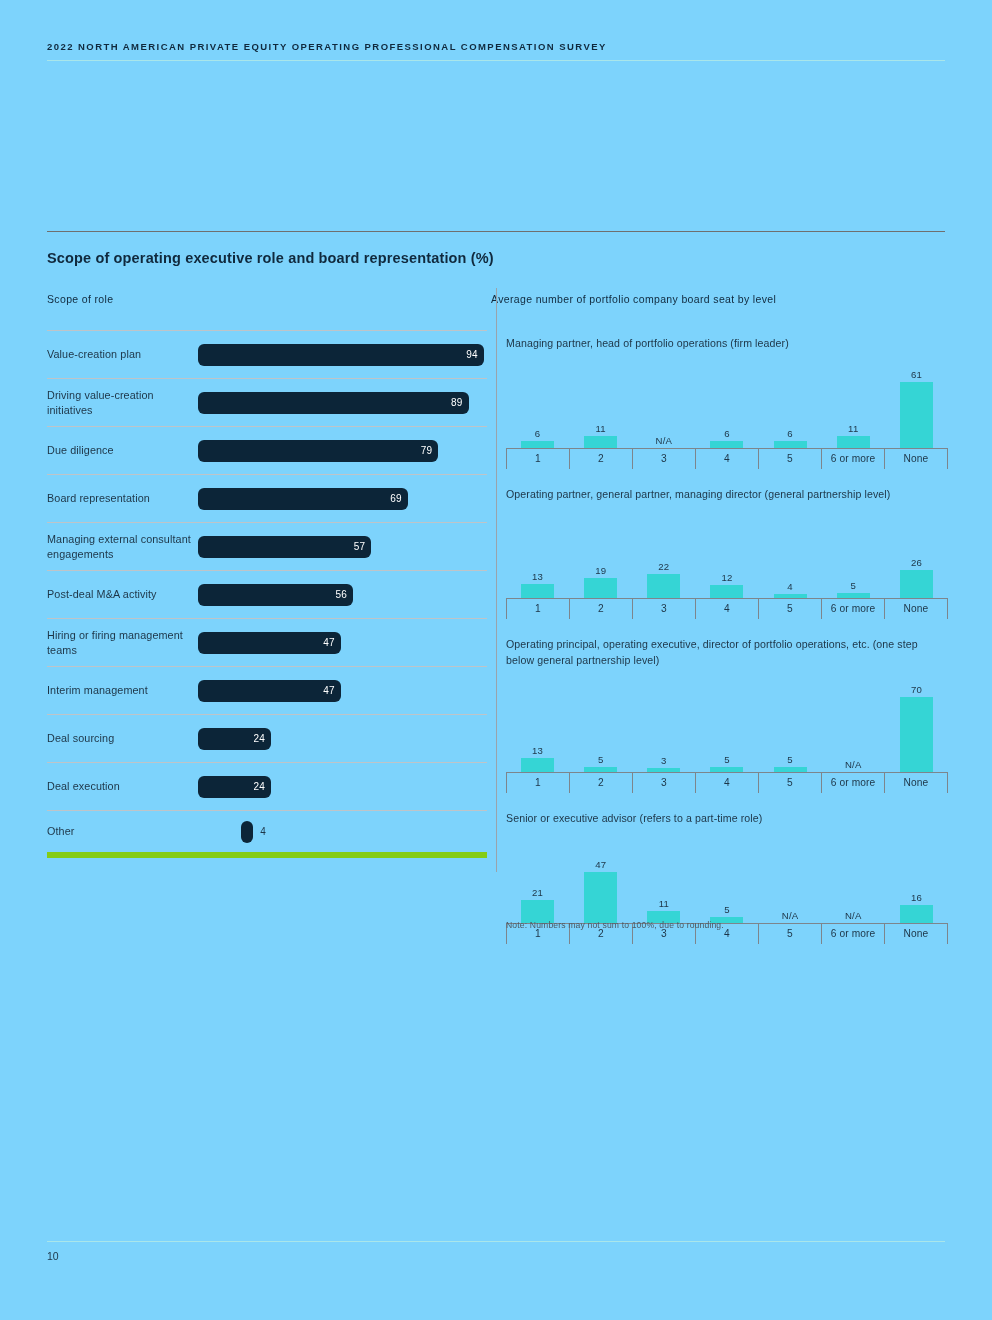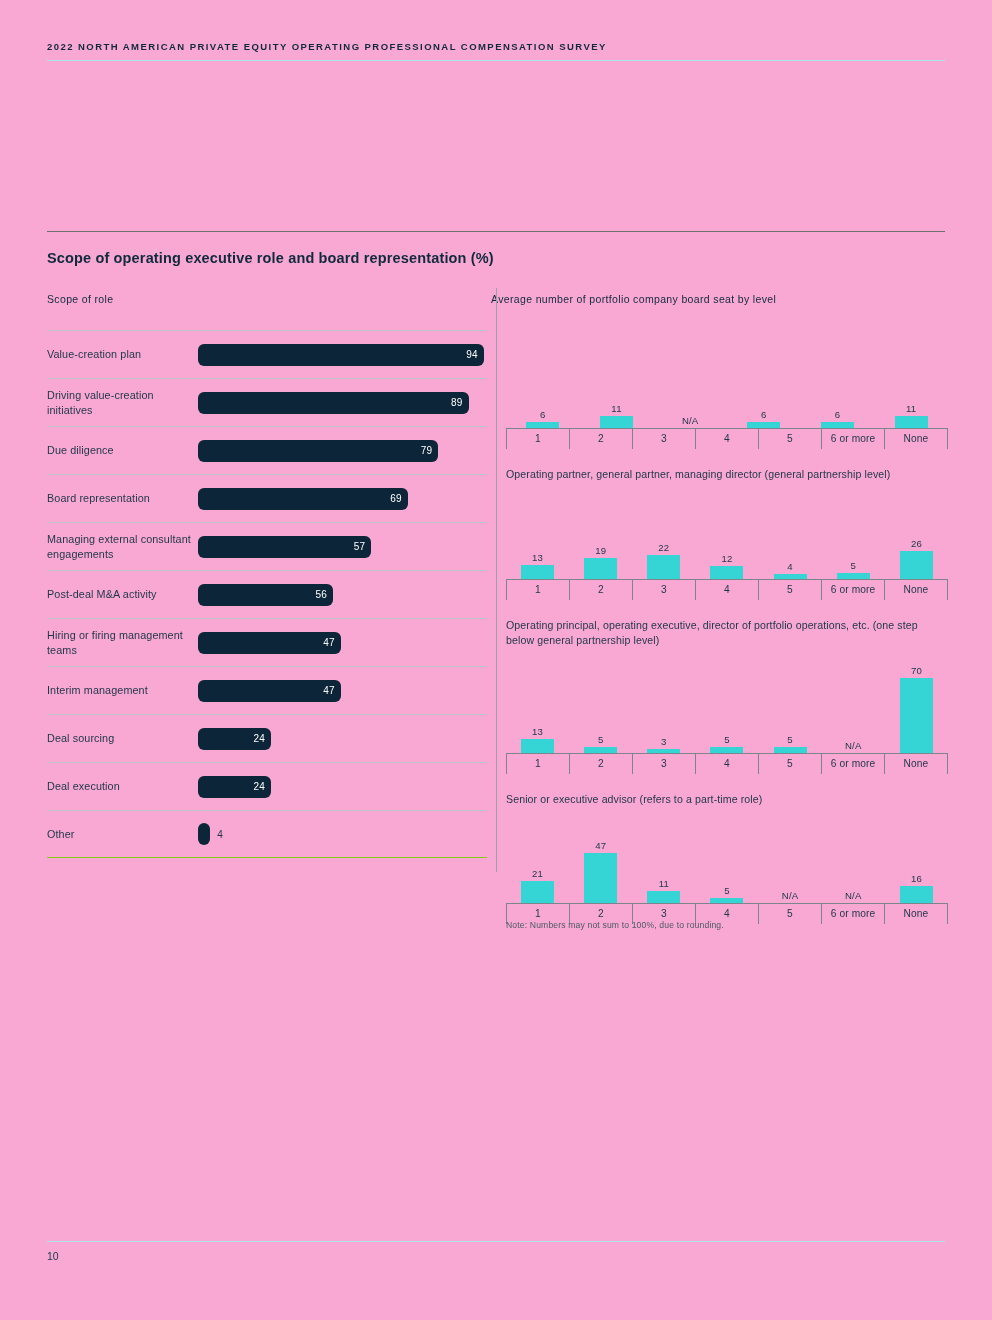--- a/index.html
+++ b/index.html
@@ -9,21 +9,21 @@
     height: 1320px;
     background: #ffffff;
     font-family: "Liberation Sans", sans-serif;
     color: #10293d;
   }
 
   .page {
     position: relative;
     width: 992px;
     height: 1320px;
-    background: #f9a8d4;
+    background: #7dd3fc;
   }
 
   
   .running-header {
     position: absolute;
     left: 47px;
     top: 41px;
     width: 898px;
   }
   .running-header-text {
@@ -85,21 +85,21 @@
     top: 330px;
     width: 440px;
   }
   .hbar-row {
     position: relative;
     height: 48px;
     border-top: 1px solid #bfc4c8;
     display: flex;
     align-items: center;
   }
-  .hbar-row:last-child { border-bottom: 1px solid #84cc16; }
+  .hbar-row:last-child { border-bottom: 6px solid #84cc16; gap: 43px; }
   .hbar-label {
     width: 151px;
     flex: none;
     font-size: 10.8px;
     line-height: 15px;
     color: #1d3547;
     letter-spacing: 0.1px;
     padding-right: 6px;
   }
   .hbar-track {
@@ -270,21 +270,21 @@
         <div class="hbar-label">Managing external consultant engagements</div>
         <div class="hbar-track">
           <div class="hbar-fill" style="width: 173.28px;">
             <span class="hbar-val-in">57</span>
           </div>
         </div>
       </div>
       <div class="hbar-row">
         <div class="hbar-label">Post-deal M&amp;A activity</div>
         <div class="hbar-track">
-          <div class="hbar-fill" style="width: 135px;">
+          <div class="hbar-fill" style="width: 155px;">
             <span class="hbar-val-in">56</span>
           </div>
         </div>
       </div>
       <div class="hbar-row">
         <div class="hbar-label">Hiring or firing management teams</div>
         <div class="hbar-track">
           <div class="hbar-fill" style="width: 142.88px;">
             <span class="hbar-val-in">47</span>
           </div>
@@ -318,20 +318,21 @@
         <div class="hbar-label">Other</div>
         <div class="hbar-track">
           <div class="hbar-fill" style="width: 12.16px;"></div>
           <span class="hbar-val-out">4</span>
         </div>
       </div>
     </div>
 
   <div class="vcharts" id="vcharts">
       <div class="vchart">
+        <div class="vchart-title">Managing partner, head of portfolio operations (firm leader)</div>
         <div class="vplot">
           <div class="vcell">
             <div class="vval">6</div>
             <div class="vbar" style="height: 6.42px;"></div>
           </div>
           <div class="vcell">
             <div class="vval">11</div>
             <div class="vbar" style="height: 11.77px;"></div>
           </div>
           <div class="vcell">
@@ -341,20 +342,24 @@
             <div class="vval">6</div>
             <div class="vbar" style="height: 6.42px;"></div>
           </div>
           <div class="vcell">
             <div class="vval">6</div>
             <div class="vbar" style="height: 6.42px;"></div>
           </div>
           <div class="vcell">
             <div class="vval">11</div>
             <div class="vbar" style="height: 11.77px;"></div>
+          </div>
+          <div class="vcell">
+            <div class="vval">61</div>
+            <div class="vbar" style="height: 65.27px;"></div>
           </div>
         </div>
         <div class="vaxis">
           <div class="vaxis-cell">1</div>
           <div class="vaxis-cell">2</div>
           <div class="vaxis-cell">3</div>
           <div class="vaxis-cell">4</div>
           <div class="vaxis-cell">5</div>
           <div class="vaxis-cell">6 or more</div>
           <div class="vaxis-cell">None</div>

